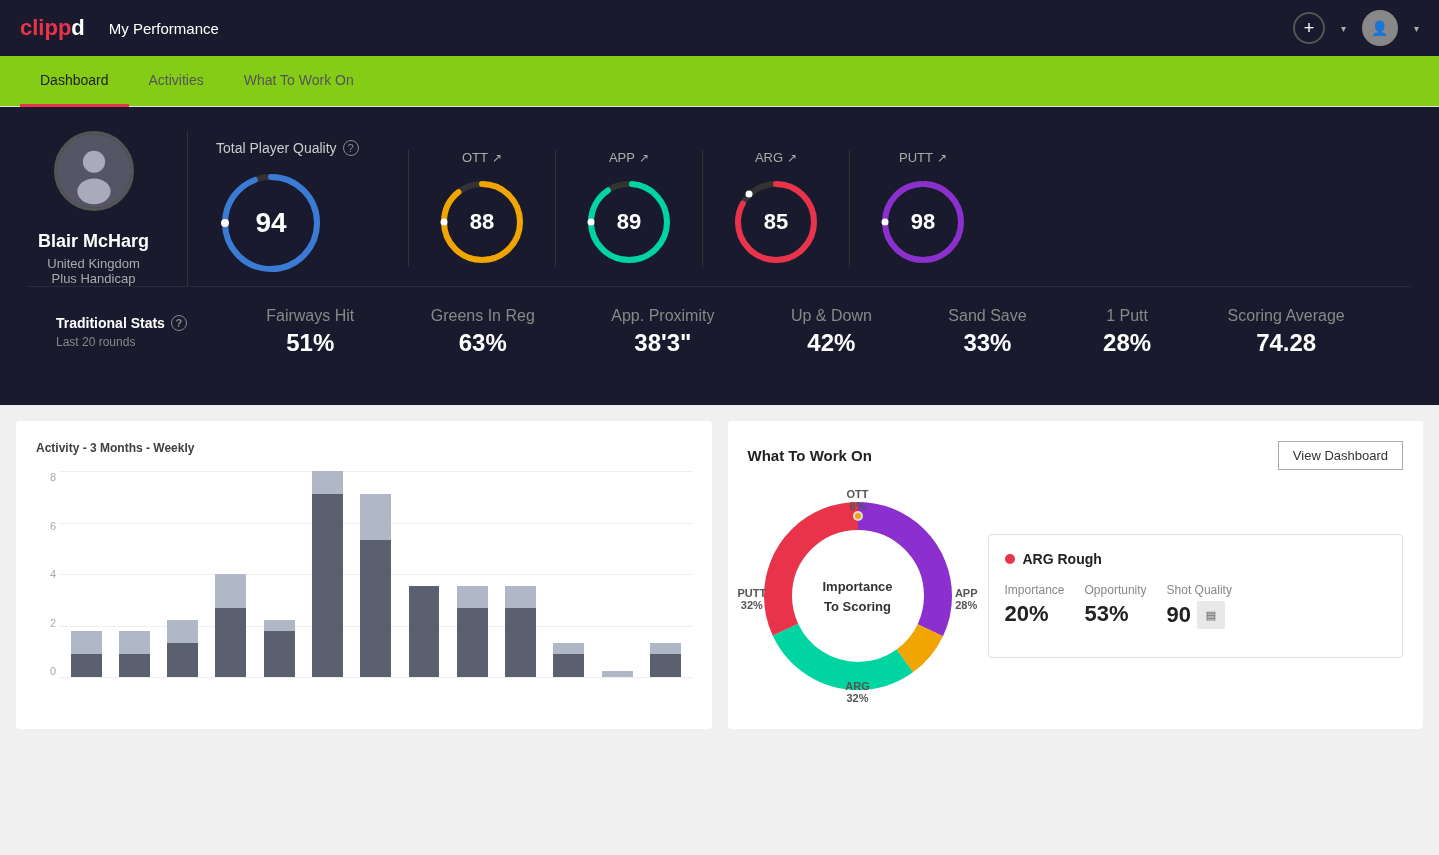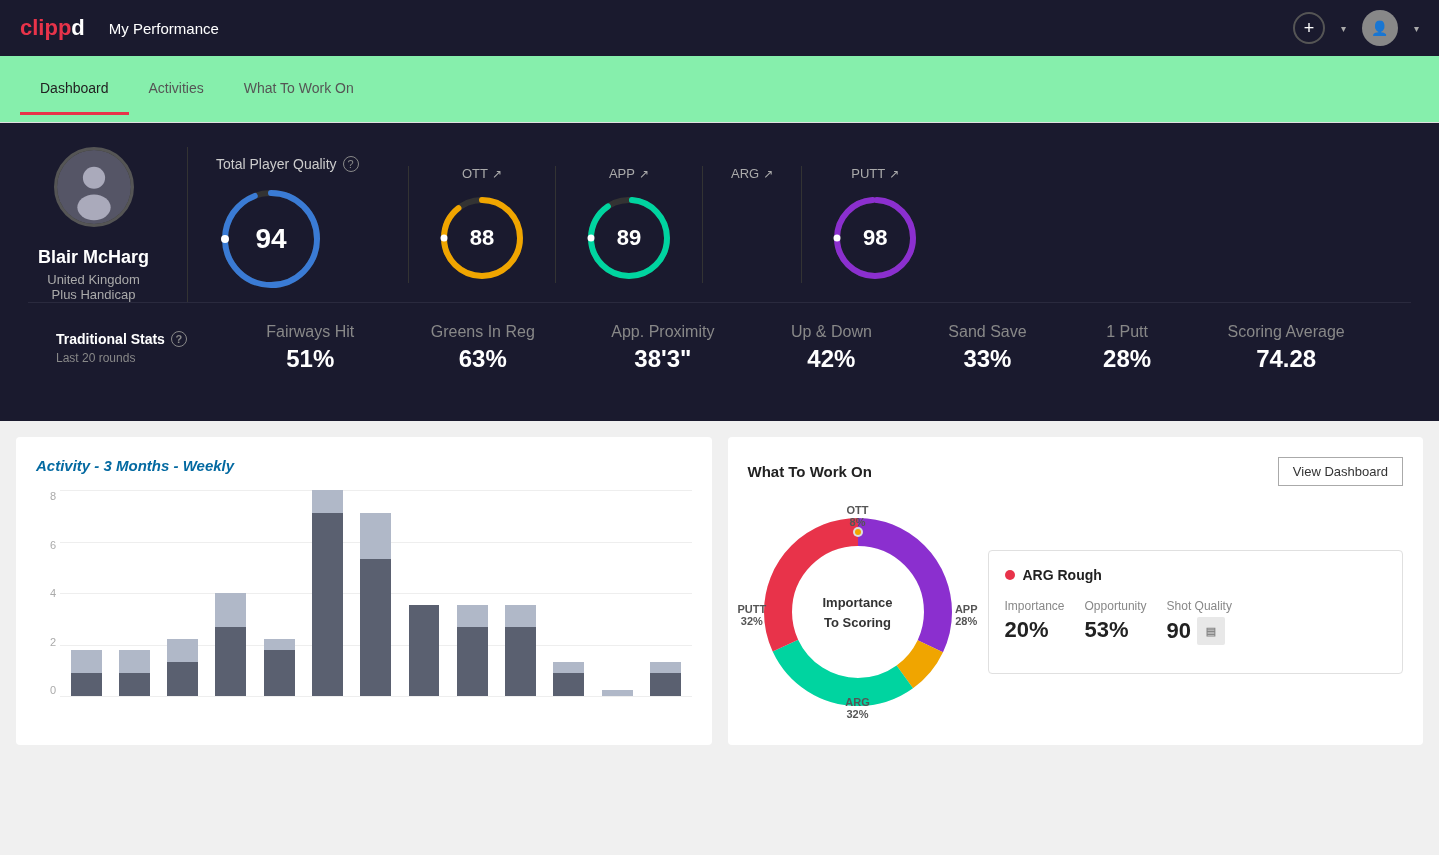--- a/index.html
+++ b/index.html
@@ -44,23 +44,23 @@
       border-radius: 50%;
       background: #888;
       overflow: hidden;
       cursor: pointer;
       display: flex; align-items: center; justify-content: center;
       color: #fff; font-size: 14px;
     }
 
     
     .nav-tabs {
-      background: #86efac;
-      display: flex;
-      padding: 8px 20px;
+      background: #84cc16;
+      display: flex;
+      padding: 0 20px;
       border-bottom: 1px solid #e0e0e0;
     }
     .nav-tab {
       padding: 16px 20px;
       font-size: 14px;
       color: #555;
       cursor: pointer;
       border-bottom: 3px solid transparent;
       margin-bottom: -1px;
     }
@@ -267,24 +267,23 @@
     }
 
     
     .activity-header {
       display: flex;
       align-items: center;
       justify-content: space-between;
       margin-bottom: 16px;
     }
     .activity-title {
-      font-size: 15px;
+      font-size: 12px;
       font-weight: 600;
-      color: #0369a1;
-      font-style: italic;
+      color: #404040;
     }
     .legend {
       display: flex;
       gap: 16px;
       align-items: center;
     }
     .legend-item {
       display: flex; align-items: center; gap: 5px;
       font-size: 12px; color: #555;
     }
@@ -451,20 +450,28 @@
             </svg>
             <div class="circle-score">89</div>
           </div>
         </div>
 
         <div class="score-item">
           <div class="score-item-label">
             <span>ARG</span>
             <span class="arrow-icon">↗</span>
           </div>
+          <div class="circle-container">
+            <svg class="circle-svg" viewBox="0 0 90 90">
+              <circle class="circle-bg" cx="45" cy="45" r="38" stroke="#333" stroke-width="6" fill="none"></circle>
+              <circle cx="45" cy="45" r="38" fill="none" stroke="#e8334a" stroke-width="6" stroke-dasharray="203 239" stroke-dashoffset="5" stroke-linecap="round"></circle>
+              <circle cx="73" cy="18" r="3.5" fill="#fff"></circle>
+            </svg>
+            <div class="circle-score">85</div>
+          </div>
         </div>
 
         <div class="score-item">
           <div class="score-item-label">
             <span>PUTT</span>
             <span class="arrow-icon">↗</span>
           </div>
           <div class="circle-container">
             <svg class="circle-svg" viewBox="0 0 90 90">
               <circle class="circle-bg" cx="45" cy="45" r="38" stroke="#333" stroke-width="6" fill="none"></circle>

